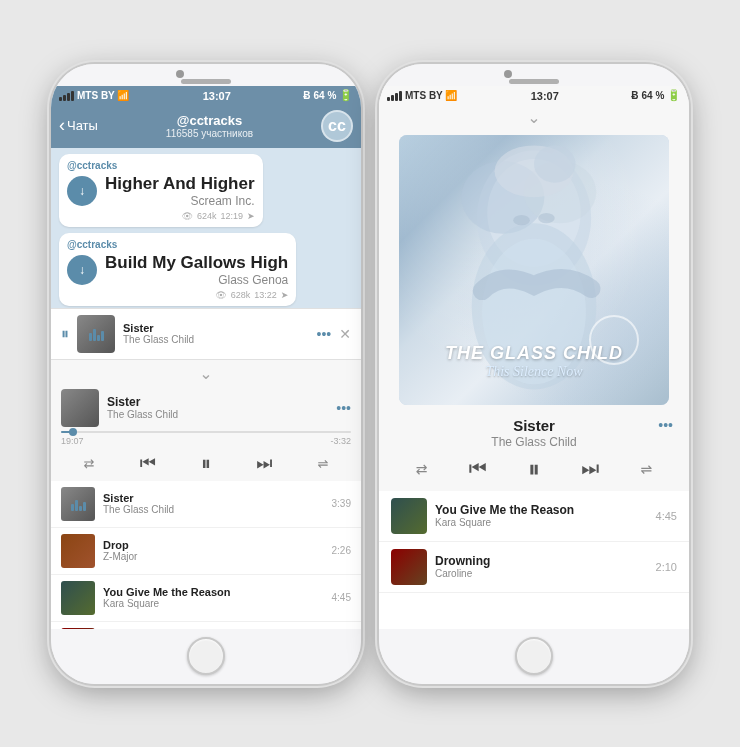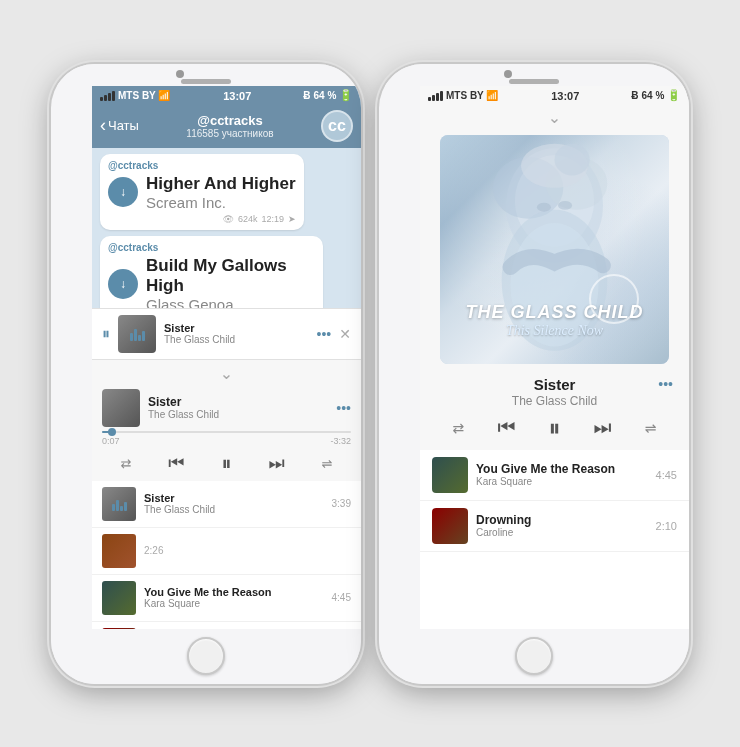--- a/index.html
+++ b/index.html
@@ -61,21 +61,20 @@
       position: absolute;
       left: 50%;
       transform: translateX(-30px);
       top: 6px;
     }
     .phone-screen {
       flex: 1;
       overflow: hidden;
       position: relative;
       background: #be185d;
-      margin-left: 41px;
     }
     .phone-bottom {
       height: 55px;
       background: #f5f5f7;
       display: flex;
       justify-content: center;
       align-items: center;
       flex-shrink: 0;
     }
     .home-button {
@@ -157,21 +156,21 @@
     .tg-msg-content { display: flex; align-items: center; gap: 8px; }
     .tg-download-btn {
       width: 30px; height: 30px;
       background: #5b8caa;
       border-radius: 50%;
       display: flex; align-items: center; justify-content: center;
       color: #fff; font-size: 12px; flex-shrink: 0;
     }
     .tg-msg-info { flex: 1; }
     .tg-msg-title { font-size: 17px; font-weight: 600; color: #222; }
-    .tg-msg-sub { font-size: 15px; color: #888; }
+    .tg-msg-sub { font-size: 12px; color: #888; text-align: right; }
     .tg-msg-meta { display: flex; align-items: center; justify-content: flex-end; gap: 4px; margin-top: 3px; }
     .tg-msg-meta span { font-size: 9px; color: #aaa; }
     .tg-forward-icon { color: #aaa; font-size: 11px; }
 
     
     .mini-player {
       background: #fff;
       border-top: 1px solid #e0e0e0;
       padding: 6px 10px;
       display: flex;
@@ -518,21 +517,21 @@
               <div class="fp-track-artist">The Glass Child</div>
             </div>
             <div class="fp-dots">•••</div>
           </div>
           <div class="fp-progress-area">
             <div class="fp-progress-bar">
               <div class="fp-progress-fill" style="width: 4%;"></div>
               <div class="fp-progress-thumb" style="left: calc(4% - 4px);"></div>
             </div>
             <div class="fp-times">
-              <span>0:07</span>
+              <span>19:07</span>
               <span>-3:32</span>
             </div>
           </div>
           <div class="fp-controls">
             <span class="fp-ctrl-btn small">⇄</span>
             <span class="fp-ctrl-btn">⏮</span>
             <span class="fp-ctrl-btn pause-btn">⏸</span>
             <span class="fp-ctrl-btn">⏭</span>
             <span class="fp-ctrl-btn small">⇌</span>
           </div>
@@ -549,20 +548,24 @@
               </div>
             </div>
             <div class="pl-info">
               <div class="pl-title">Sister</div>
               <div class="pl-artist">The Glass Child</div>
             </div>
             <div class="pl-duration">3:39</div>
           </div>
           <div class="playlist-item">
             <div class="pl-thumb thumb-drop"></div>
+            <div class="pl-info">
+              <div class="pl-title">Drop</div>
+              <div class="pl-artist">Z-Major</div>
+            </div>
             <div class="pl-duration">2:26</div>
           </div>
           <div class="playlist-item">
             <div class="pl-thumb thumb-reason"></div>
             <div class="pl-info">
               <div class="pl-title">You Give Me the Reason</div>
               <div class="pl-artist">Kara Square</div>
             </div>
             <div class="pl-duration">4:45</div>
           </div>

